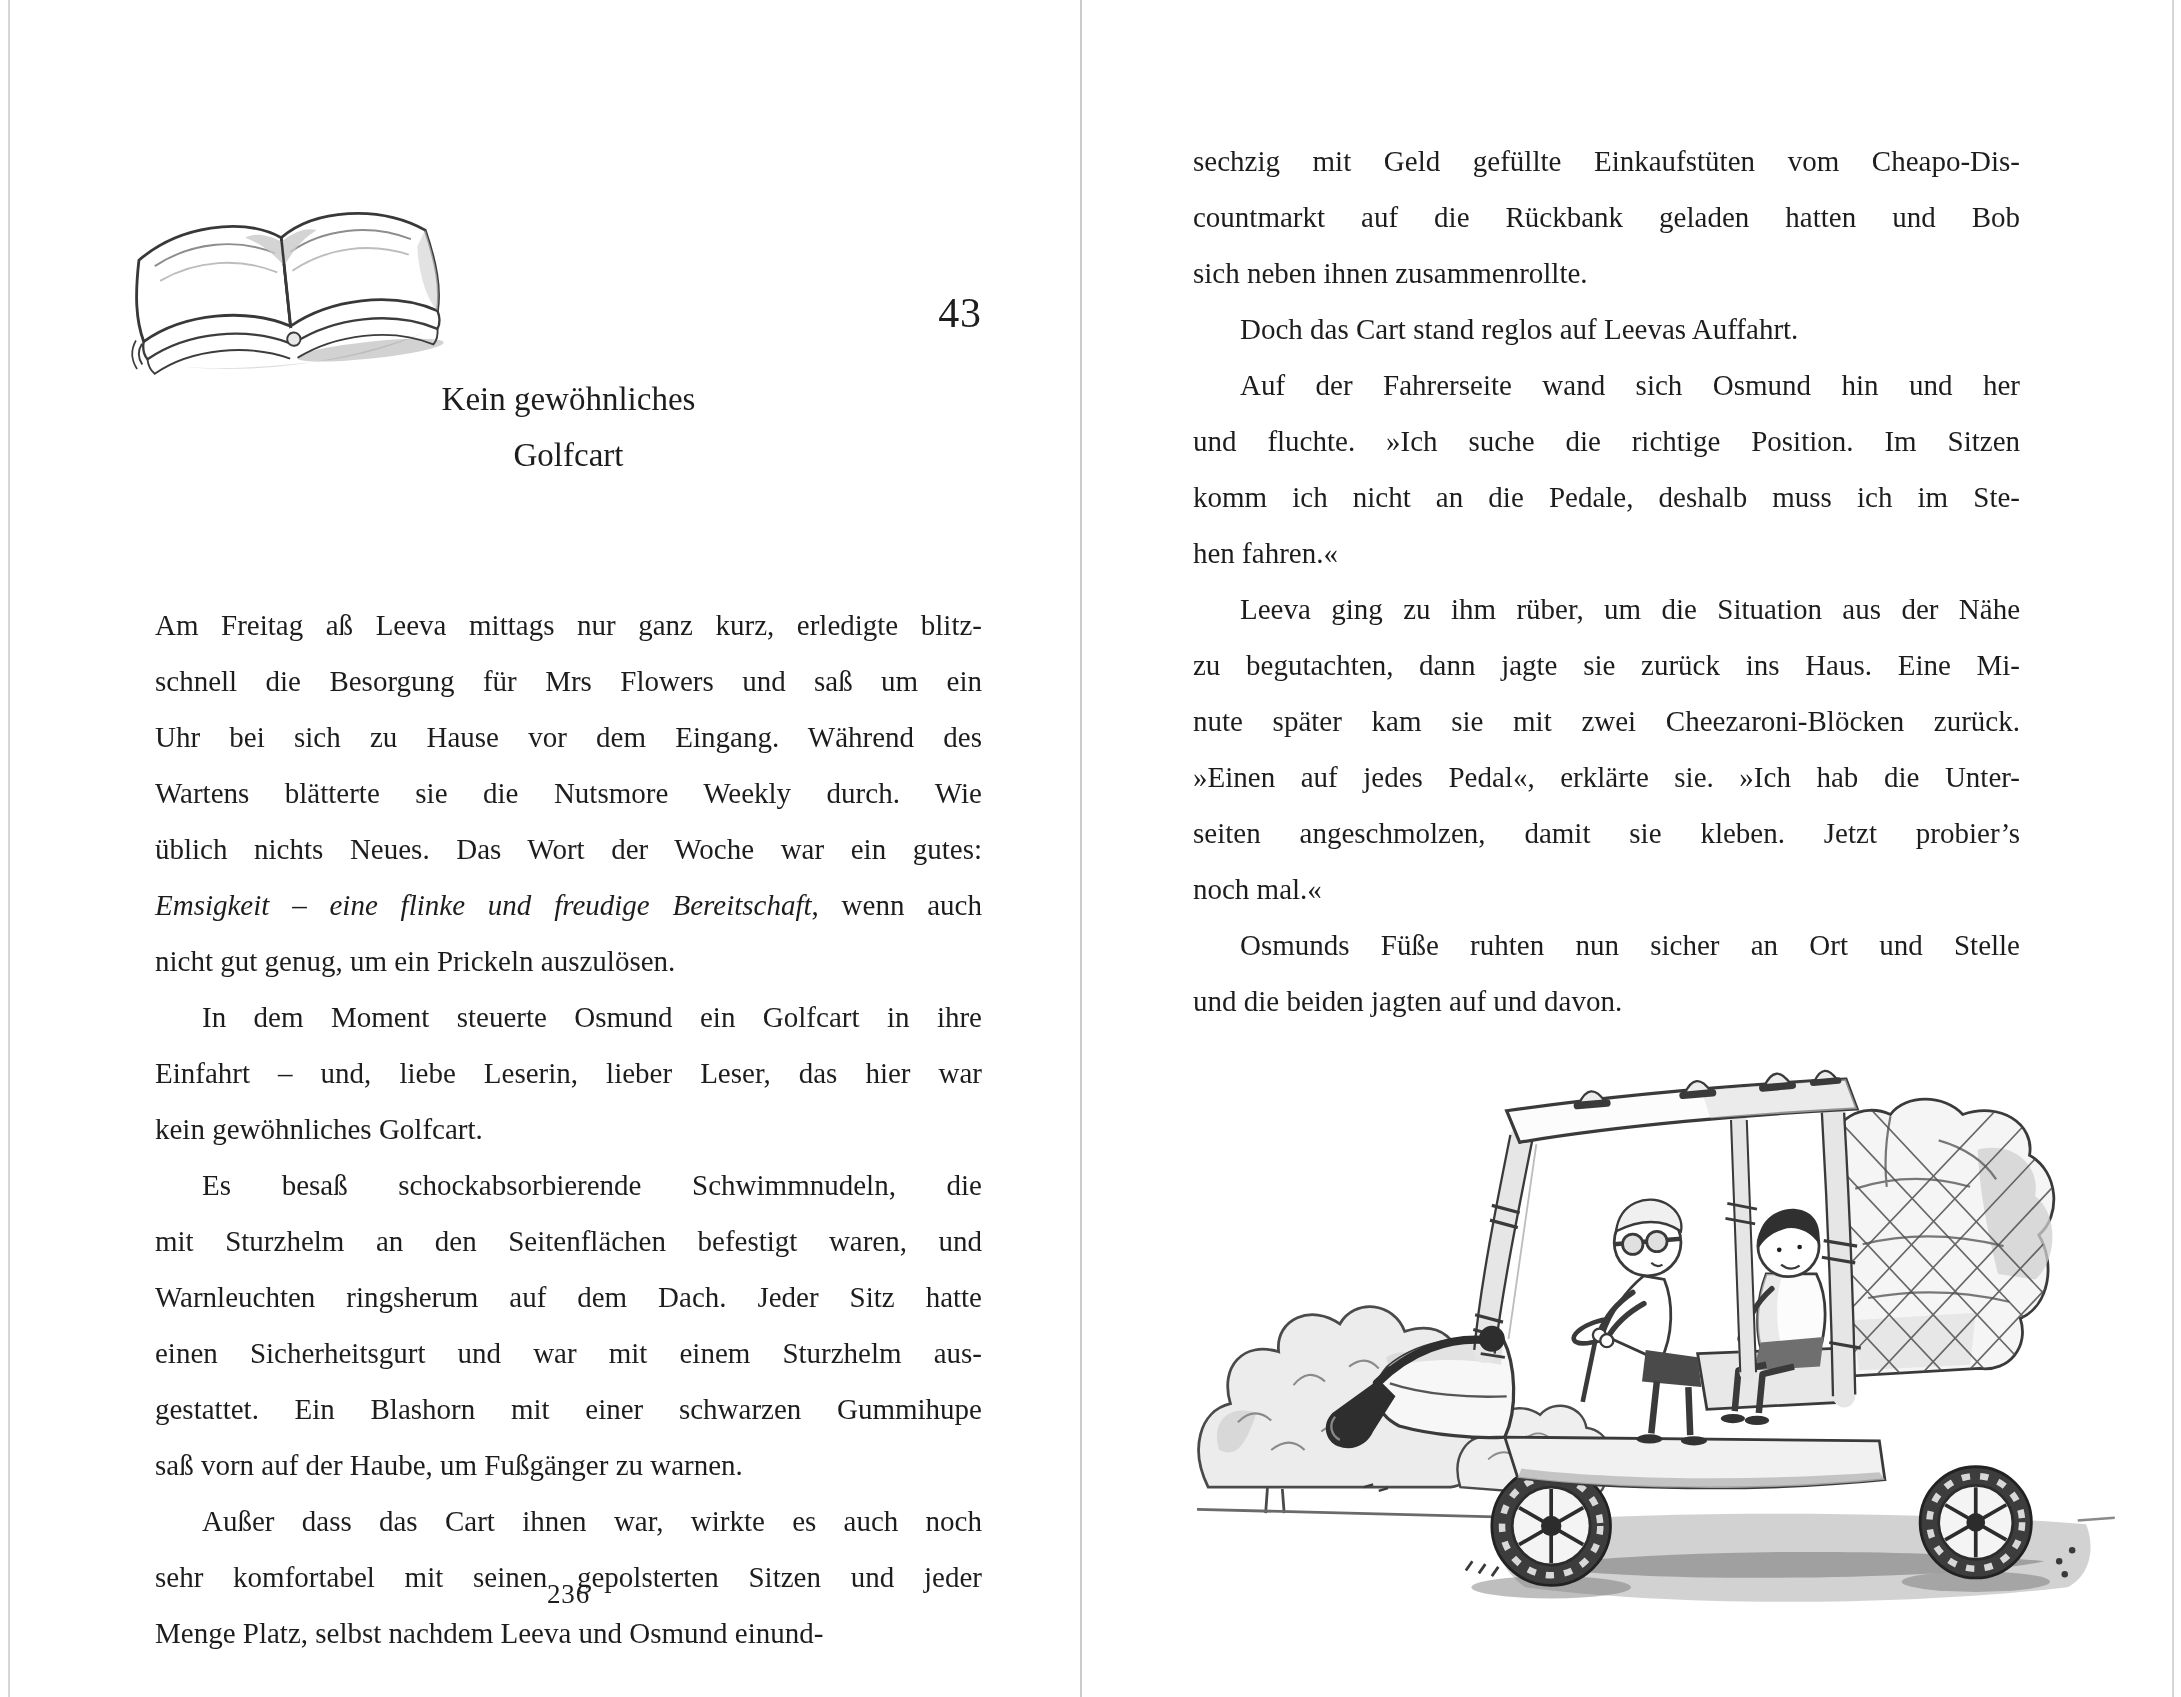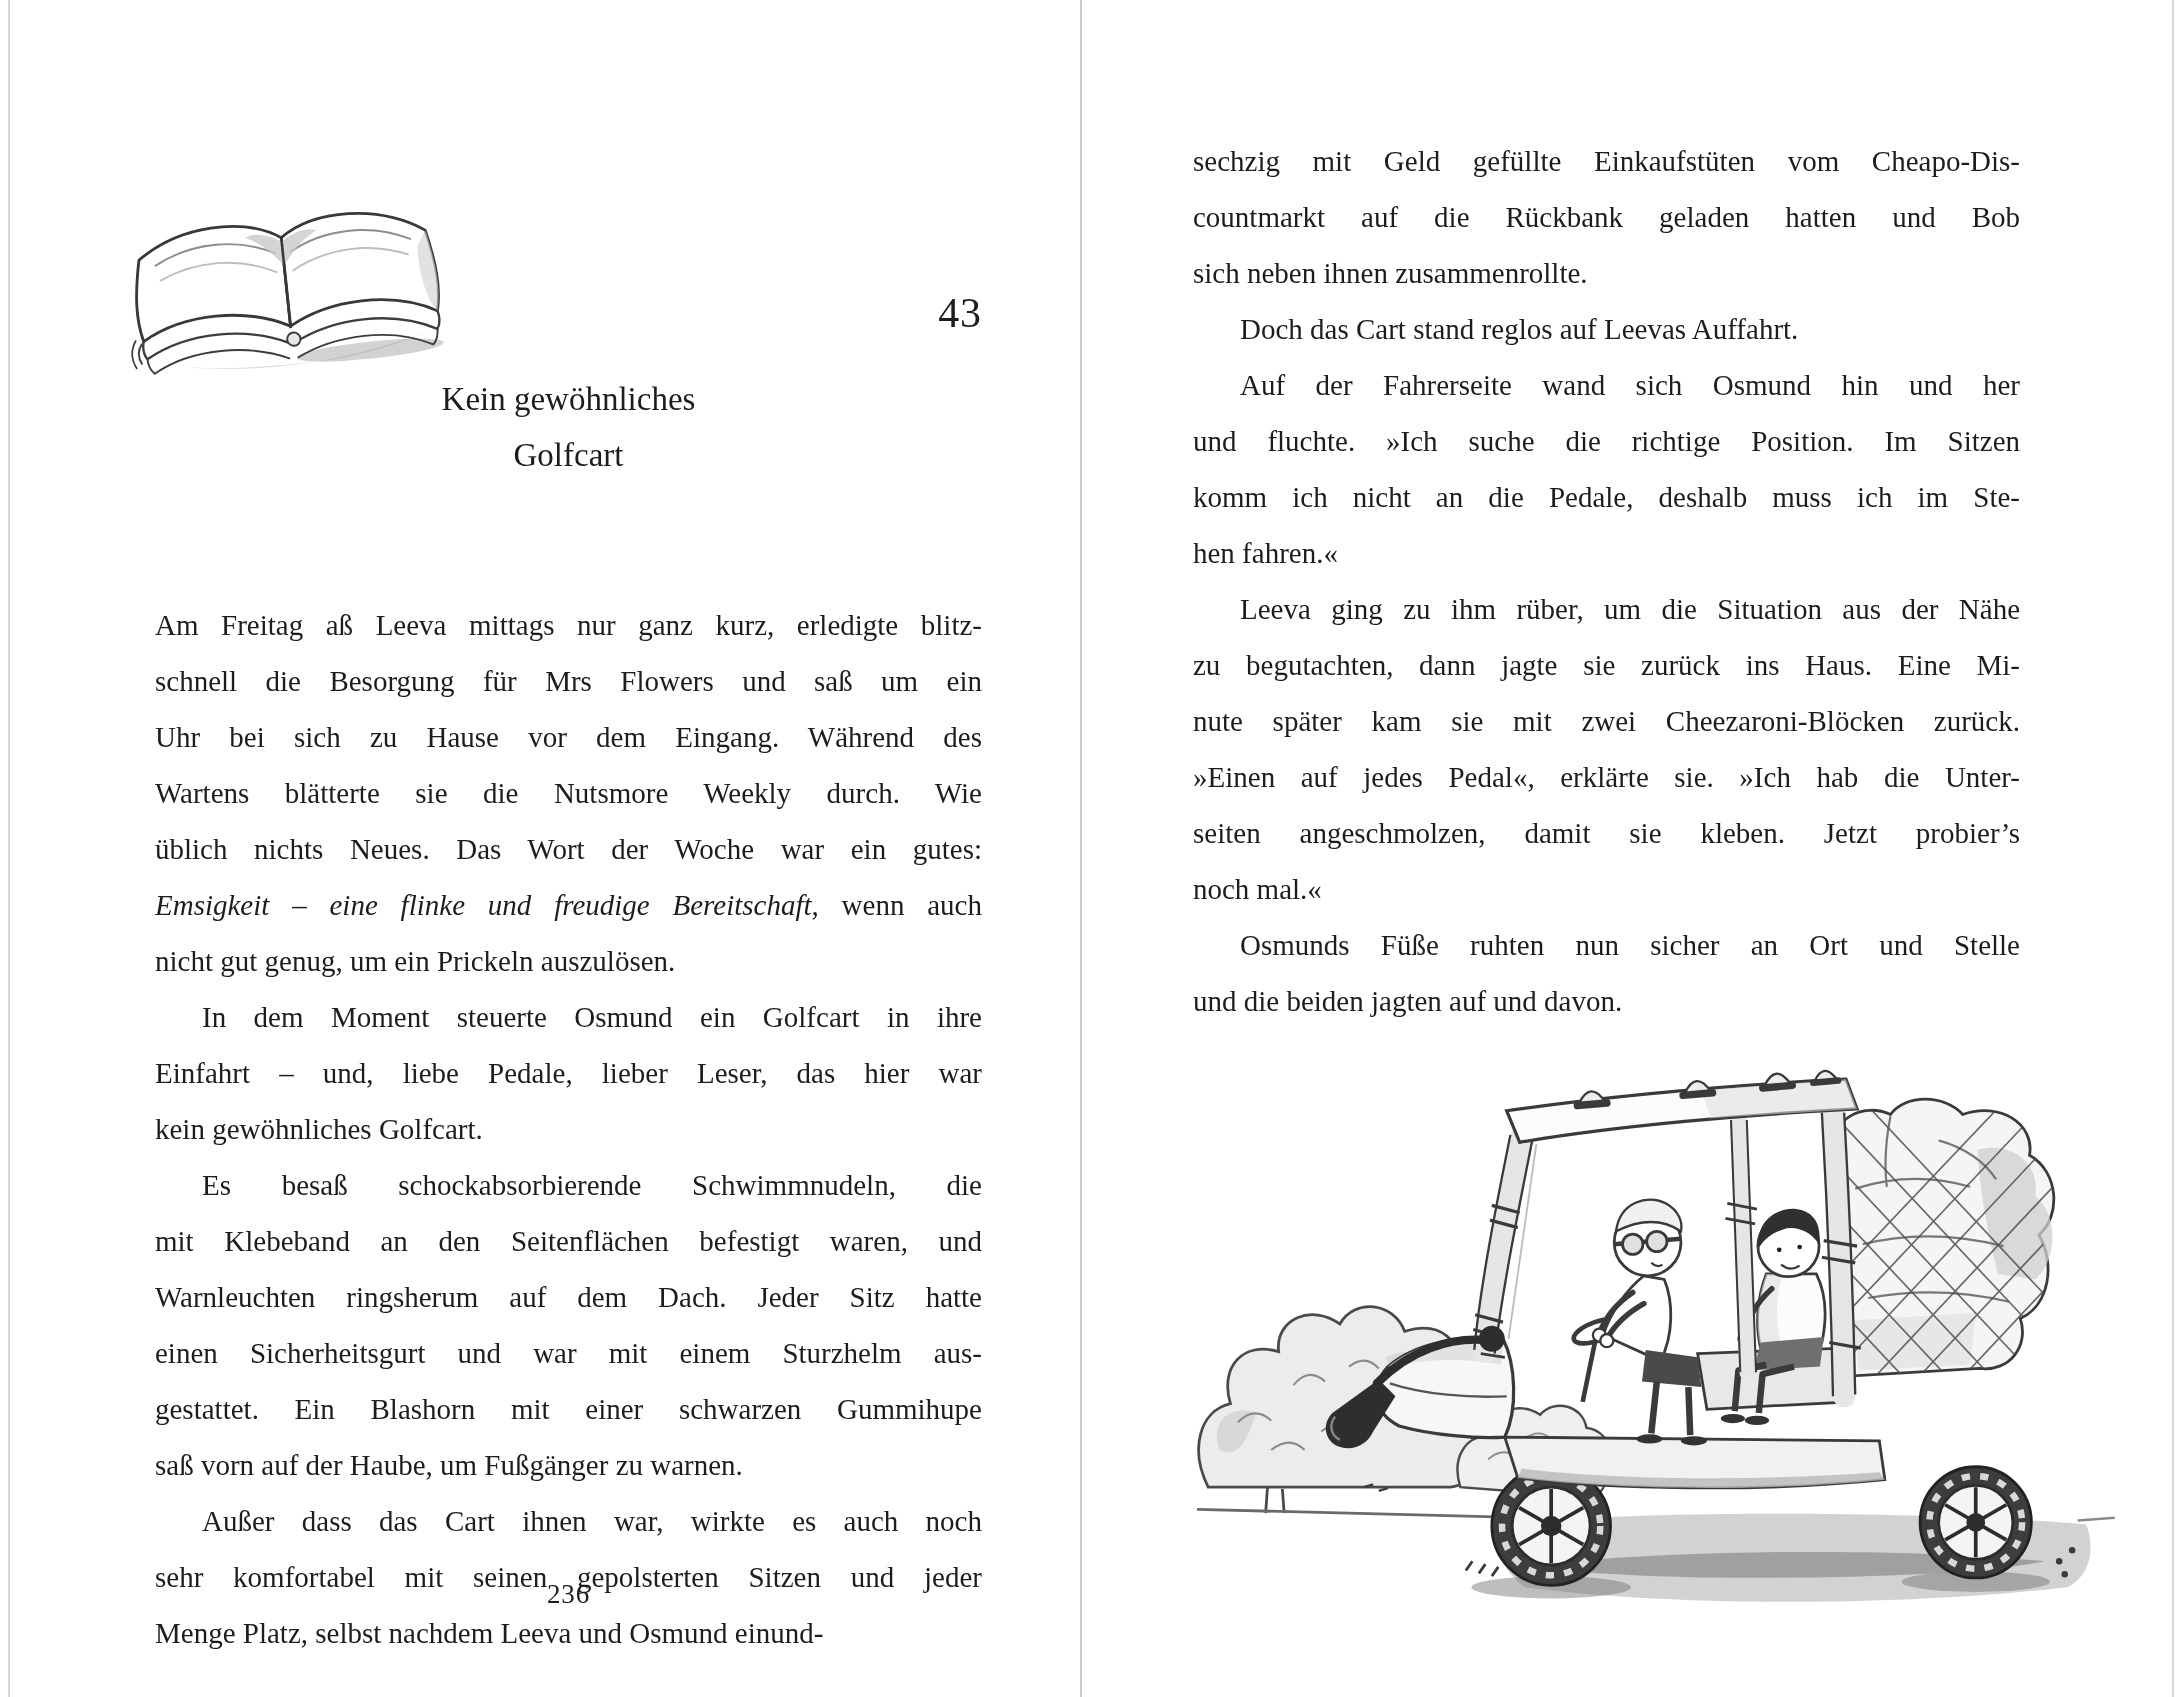--- a/index.html
+++ b/index.html
@@ -97,24 +97,24 @@
 
     <div class="body-block" id="left-body">
         <div class="line"><span>Am Freitag aß Leeva mittags nur ganz kurz, erledigte blitz-</span></div>
         <div class="line"><span>schnell die Besorgung für Mrs Flowers und saß um ein</span></div>
         <div class="line"><span>Uhr bei sich zu Hause vor dem Eingang. Während des</span></div>
         <div class="line"><span>Wartens blätterte sie die Nutsmore Weekly durch. Wie</span></div>
         <div class="line"><span>üblich nichts Neues. Das Wort der Woche war ein gutes:</span></div>
         <div class="line"><span class="em">Emsigkeit – eine flinke und freudige Bereitschaft</span><span>, wenn auch</span></div>
         <div class="line last"><span>nicht gut genug, um ein Prickeln auszulösen.</span></div>
         <div class="line indent"><span>In dem Moment steuerte Osmund ein Golfcart in ihre</span></div>
-        <div class="line"><span>Einfahrt – und, liebe Pedale, lieber Leser, das hier war</span></div>
+        <div class="line"><span>Einfahrt – und, liebe Leserin, lieber Leser, das hier war</span></div>
         <div class="line last"><span>kein gewöhnliches Golfcart.</span></div>
         <div class="line indent"><span>Es besaß schockabsorbierende Schwimmnudeln, die</span></div>
-        <div class="line"><span>mit Klebeband an den Seitenflächen befestigt waren, und</span></div>
+        <div class="line"><span>mit Sturzhelm an den Seitenflächen befestigt waren, und</span></div>
         <div class="line"><span>Warnleuchten ringsherum auf dem Dach. Jeder Sitz hatte</span></div>
         <div class="line"><span>einen Sicherheitsgurt und war mit einem Sturzhelm aus-</span></div>
         <div class="line"><span>gestattet. Ein Blashorn mit einer schwarzen Gummihupe</span></div>
         <div class="line last"><span>saß vorn auf der Haube, um Fußgänger zu warnen.</span></div>
         <div class="line indent"><span>Außer dass das Cart ihnen war, wirkte es auch noch</span></div>
         <div class="line"><span>sehr komfortabel mit seinen gepolsterten Sitzen und jeder</span></div>
         <div class="line last"><span>Menge Platz, selbst nachdem Leeva und Osmund einund-</span></div>
       </div>
 
     <div class="page-number">236</div>

